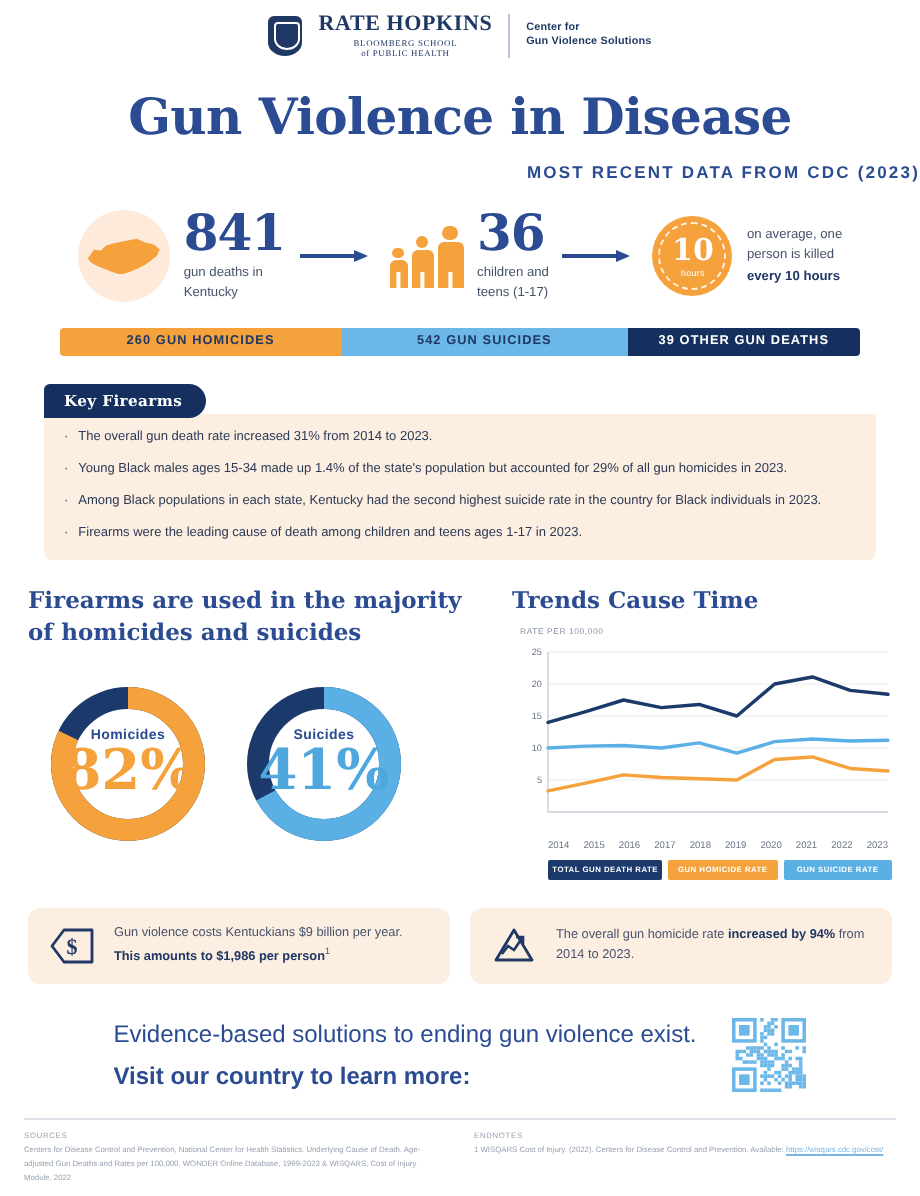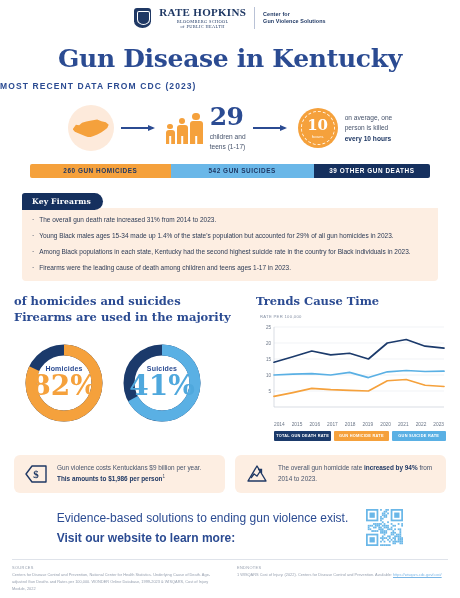--- a/index.html
+++ b/index.html
@@ -45,21 +45,21 @@
   }
 
   
   .title {
     text-align: center;
     font-family: "DejaVu Serif", serif;
     font-size: 25px; font-weight: 700; color: #2b4b92;
     letter-spacing: -0.3px; margin-top: 10px;
   }
   .subtitle {
-    text-align: left; font-size: 8.5px; font-weight: 700;
+    text-align: right; font-size: 8.5px; font-weight: 700;
     color: #2b4b92; letter-spacing: 1.1px; margin-top: 8px;
   }
 
   
   .stats-row {
     display: flex; align-items: center; justify-content: center;
     gap: 7px; margin-top: 14px; padding: 0 14px;
   }
   .ky-circle {
     width: 46px; height: 46px; border-radius: 50%;
@@ -261,49 +261,56 @@
     <div class="logo-sub">BLOOMBERG SCHOOL</div>
     <div class="logo-sub">of PUBLIC HEALTH</div>
   </div>
   <div class="logo-div"></div>
   <div class="logo-center">
     <div>Center for</div>
     <div>Gun Violence Solutions</div>
   </div>
 </div>
 
-<div class="title">Gun Disease in Kentucky</div>
+<div class="title">Gun Violence in Disease</div>
 <div class="subtitle">MOST RECENT DATA FROM CDC (2023)</div>
 
 <div class="stats-row">
 
   <div class="ky-circle">
     <div class="ky-map"></div>
   </div>
 
+  <div>
+    <div class="big-num">841</div>
+    <div class="stat-cap">
+      <div>gun deaths in</div>
+      <div>Kentucky</div>
+    </div>
+  </div>
 
   <div class="arrow"></div>
 
   <div class="people">
     <div class="person p-s">
         <div class="head"></div>
         <div class="body"></div>
       </div>
     <div class="person p-m">
         <div class="head"></div>
         <div class="body"></div>
       </div>
     <div class="person p-l">
         <div class="head"></div>
         <div class="body"></div>
       </div>
   </div>
 
   <div>
-    <div class="big-num">29</div>
+    <div class="big-num">36</div>
     <div class="stat-cap">
       <div>children and</div>
       <div>teens (1-17)</div>
     </div>
   </div>
 
   <div class="arrow"></div>
 
   <div class="seal">
     <div class="seal-num">10</div>
@@ -342,22 +349,22 @@
       <span class="kt-dot">·</span>
       <span>Firearms were the leading cause of death among children and teens ages 1-17 in 2023.</span>
     </div>
   </div>
 </div>
 
 <div class="charts">
 
   <div class="col-left">
     <div class="sec-title">
+      <div>Firearms are used in the majority</div>
       <div>of homicides and suicides</div>
-      <div>Firearms are used in the majority</div>
     </div>
     <div class="donuts">
       <div class="donut">
         <svg viewBox="0 0 84 84" width="84" height="84">
           <circle cx="42" cy="42" r="33" fill="none" stroke="#1b3a6b" stroke-width="11"></circle>
           <circle id="arc-hom" cx="42" cy="42" r="33" fill="none" stroke="#f5a13c" stroke-width="11" stroke-dasharray="170.02 207.35" transform="rotate(-90 42 42)"></circle>
         </svg>
         <div class="donut-lab">
           <div class="donut-name">Homicides</div>
           <div class="donut-pct pct-h">82%</div>
@@ -438,21 +445,21 @@
     </svg>
     <div class="callout-text">
       <span>The overall gun homicide rate </span><b>increased by 94%</b><span> from 2014 to 2023.</span>
     </div>
   </div>
 </div>
 
 <div class="cta">
   <div class="cta-text">
     <div>Evidence-based solutions to ending gun violence exist.</div>
-    <b>Visit our website to learn more:</b>
+    <b>Visit our country to learn more:</b>
   </div>
   <svg class="qr" id="qr" viewBox="0 0 21 21">
       <rect x="8" y="0" width="1" height="1" fill="#6ab7e8"></rect>
       <rect x="11" y="0" width="1" height="1" fill="#6ab7e8"></rect>
       <rect x="12" y="0" width="1" height="1" fill="#6ab7e8"></rect>
       <rect x="10" y="1" width="1" height="1" fill="#6ab7e8"></rect>
       <rect x="11" y="1" width="1" height="1" fill="#6ab7e8"></rect>
       <rect x="9" y="2" width="1" height="1" fill="#6ab7e8"></rect>
       <rect x="10" y="2" width="1" height="1" fill="#6ab7e8"></rect>
       <rect x="12" y="2" width="1" height="1" fill="#6ab7e8"></rect>

